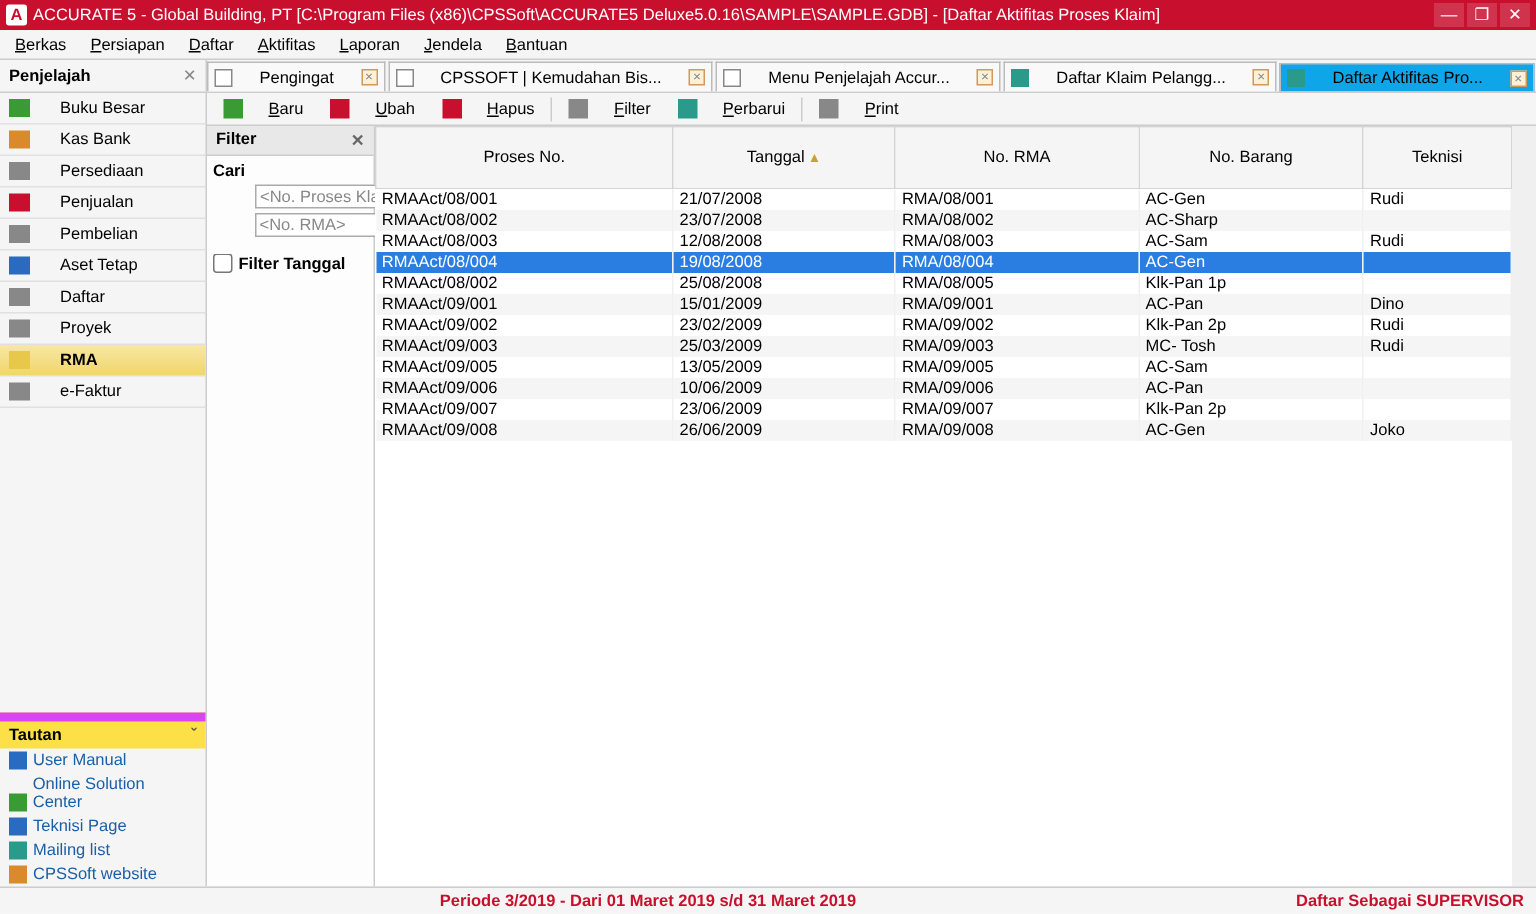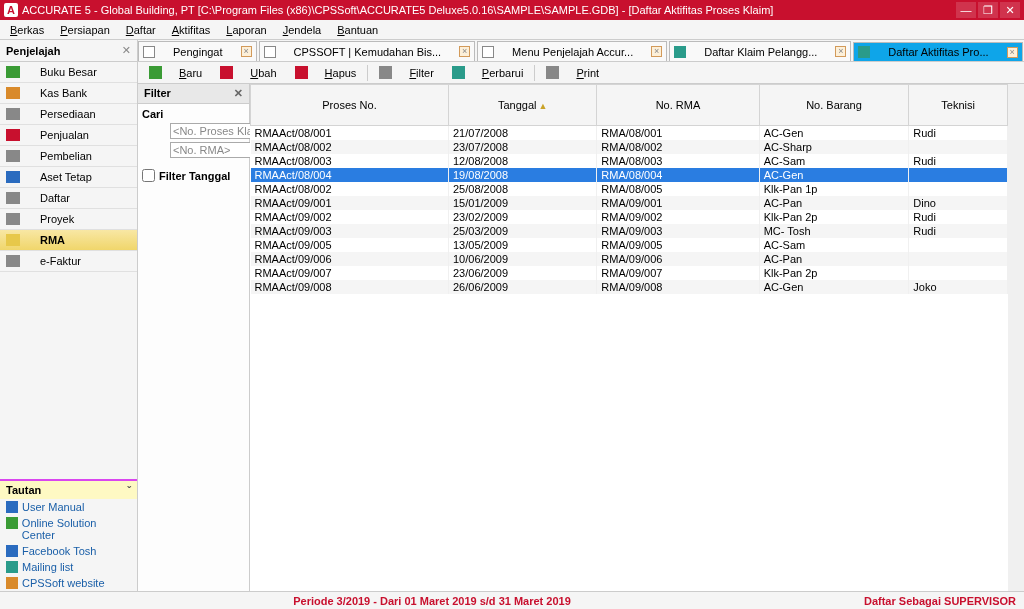--- a/index.html
+++ b/index.html
@@ -19,23 +19,23 @@
 .tabbar .tab { height: 20px; border: 1px solid #bbb; border-bottom: none; background: #f9f9f9; padding: 2px 4px; display: flex; align-items: center; gap: 18px; margin-right: 2px; white-space: nowrap; font-size: 10px; cursor: pointer; }
 .tabbar .tab.active { background: #0ea5e9; border-bottom: 1px solid #fff; margin-bottom: -1px; }
 .tabbar .tab .ic { width: 12px; height: 12px; display: inline-block; }
 .tabbar .tab .tx { color: #888; border: 1px solid #d29a5a; background:#fdf0d9; width:11px; height:11px; line-height:9px; text-align:center; font-size:9px; }
 .main { flex: 1; display: flex; overflow: hidden; }
 .sidebar { width: 138px; background: #f5f5f5; border-right: 1px solid #ccc; display: flex; flex-direction: column; }
 .nav { flex: 1; }
 .nav .nav-item { display: flex; align-items: center; gap: 20px; padding: 4px 6px; cursor: pointer; border-bottom: 1px solid #e0e0e0; }
 .nav .nav-item.active { background: linear-gradient(#f8e7a4, #f0d66b); font-weight: bold; }
 .nav .nav-item .ic { width: 14px; height: 12px; display: inline-block; }
-.tautan-hdr { background: #fef9c3; border-top: 2px solid #d946ef; padding: 3px 6px; font-weight: bold; display:flex; justify-content:space-between; }
+.tautan-hdr { background: #fde047; border-top: 6px solid #d946ef; padding: 3px 6px; font-weight: bold; display:flex; justify-content:space-between; }
 .tautan-hdr .chev { color:#555; }
-.links .link { color: #1a5fa8; padding: 2px 6px; display: flex; align-items: flex-start; gap: 4px; cursor: pointer; }
+.links .link { color: #1a5fa8; padding: 2px 6px; display: flex; align-items: flex-end; gap: 4px; cursor: pointer; }
 .links .link .lic { width: 12px; height: 12px; display:inline-block; }
 .content { flex: 1; display: flex; flex-direction: column; background: #fff; }
 .toolbar { background: #f5f5f5; border-bottom: 1px solid #ccc; height: 22px; display: flex; align-items: center; padding: 0 4px; gap: 4px; }
 .toolbar .tbtn { display: flex; align-items: center; gap: 17px; padding: 2px 6px; cursor: pointer; border: 1px solid transparent; }
 .toolbar .tbtn .ti { width: 13px; height: 13px; display: inline-block; }
 .toolbar .tbtn span.u { text-decoration: underline; }
 .toolbar .sep { width: 1px; height: 16px; background: #ccc; }
 .body2 { flex: 1; display: flex; overflow: hidden; }
 .filter-panel { width: 112px; border-right: 1px solid #ccc; background: #fdfdfd; display: flex; flex-direction: column; }
 .filter-hdr { background: #e8e8e8; padding: 3px 6px; font-weight: bold; display: flex; justify-content: space-between; border-bottom: 1px solid #ccc; }
@@ -182,21 +182,21 @@
         <div class="link">
           <span class="lic ic-blue"></span>
           <span>User Manual</span>
         </div>
         <div class="link">
           <span class="lic ic-green"></span>
           <span>Online Solution Center</span>
         </div>
         <div class="link">
           <span class="lic ic-blue"></span>
-          <span>Facebook Tosh</span>
+          <span>Teknisi Page</span>
         </div>
         <div class="link">
           <span class="lic ic-teal"></span>
           <span>Mailing list</span>
         </div>
         <div class="link">
           <span class="lic ic-orange"></span>
           <span>CPSSoft website</span>
         </div>
       </div>

